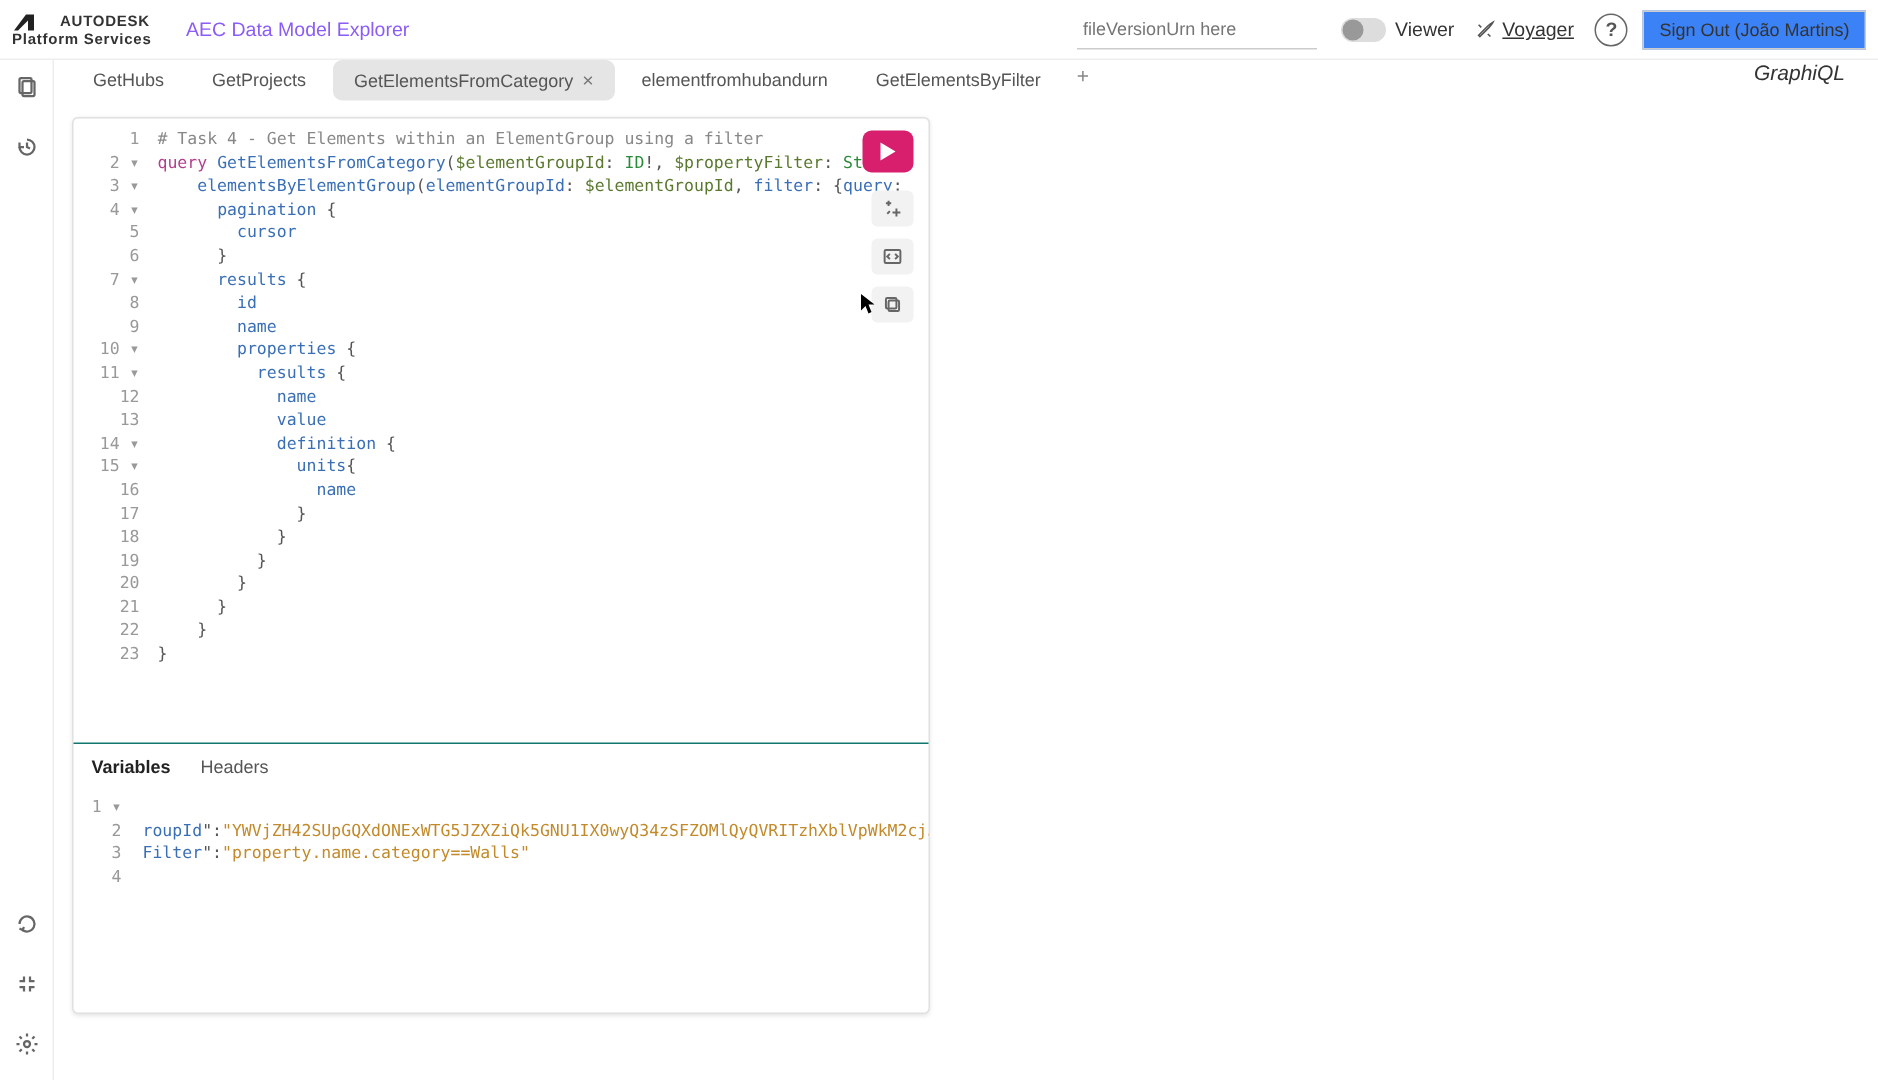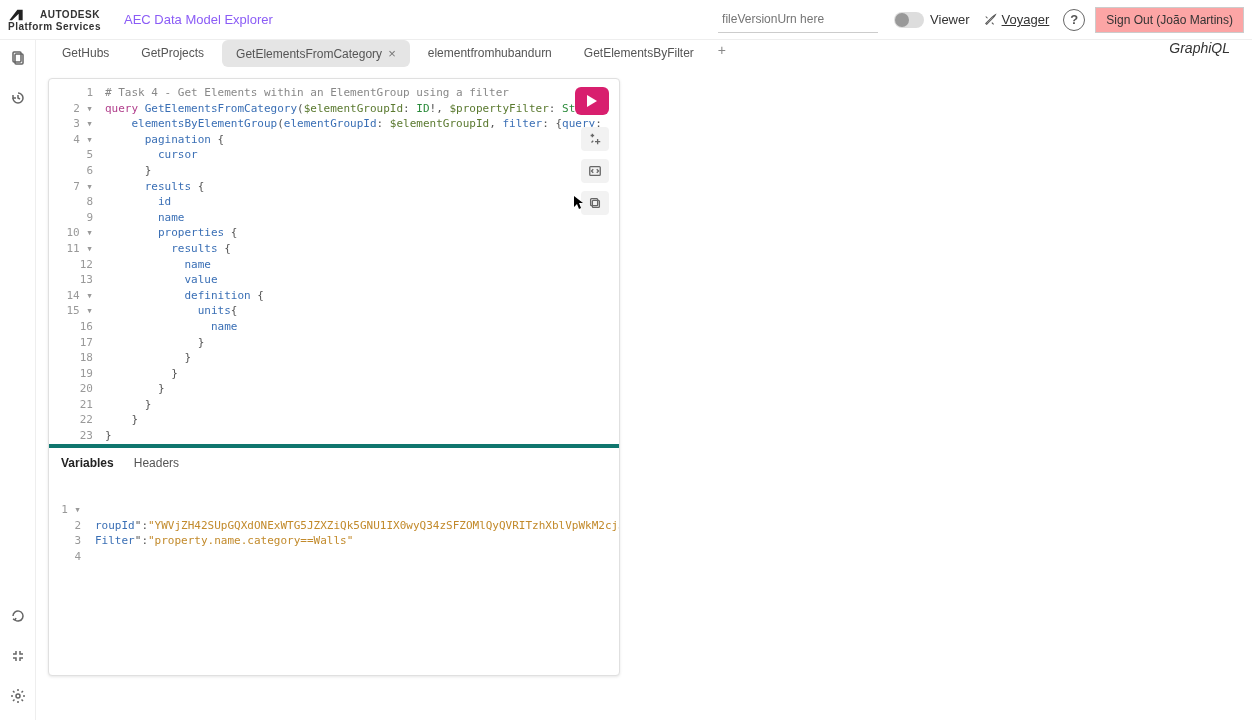--- a/index.html
+++ b/index.html
@@ -12,21 +12,21 @@
 .logo-icon { width: 16px; height: 14px; }
 .app-title { margin-left: 23px; font-size: 13px; color: #8b5cf6; }
 .spacer { flex: 1; }
 .urn-input { width: 160px; height: 26px; border: none; border-bottom: 1px solid #ccc; font-size: 12px; color: #14532d; padding: 2px 4px; outline: none; }
 .toggle { display: flex; align-items: center; margin-left: 16px; gap: 6px; }
 .toggle-track { width: 30px; height: 16px; border-radius: 8px; background: #ddd; position: relative; }
 .toggle-thumb { width: 14px; height: 14px; border-radius: 50%; background: #999; position: absolute; top: 1px; left: 1px; }
 .voyager-link { display: flex; align-items: center; margin-left: 14px; gap: 4px; color: #333; text-decoration: underline; }
 .voy-icon { width:14px; height:14px; }
 .help-btn { width: 22px; height: 22px; border-radius: 50%; border: 1.5px solid #666; display:flex; align-items:center; justify-content:center; font-size:13px; font-weight:bold; margin-left: 14px; color:#555; }
-.signout { margin-left: 10px; height: 26px; padding: 0 10px; background: #fca5a5; border: 1px solid #ccc; font-size: 12px; display:flex; align-items:center; }
+.signout { margin-left: 10px; height: 26px; padding: 0 10px; background: #3b82f6; border: 1px solid #ccc; font-size: 12px; display:flex; align-items:center; }
 
 
 .main { display: flex; height: calc(100% - 40px); }
 .left-rail { width: 36px; border-right: 1px solid #eee; display:flex; flex-direction:column; align-items:center; padding-top: 10px; gap: 24px; }
 .left-rail .bottom { margin-top: auto; padding-bottom: 16px; display:flex; flex-direction:column; gap:24px; align-items:center;}
 .rail-icon { width: 16px; height: 16px; stroke: #666; fill: none; stroke-width: 1.5; }
 
 .content { flex: 1; display:flex; flex-direction:column; }
 
 
@@ -58,21 +58,21 @@
 .side-btn { position:absolute; right: 10px; width: 28px; height: 24px; border-radius: 4px; background: #f2f2f2; display:flex; align-items:center; justify-content:center; }
 .side-btn.s1 { top: 48px; }
 .side-btn.s2 { top: 80px; }
 .side-btn.s3 { top: 112px; }
 .side-btn svg { stroke:#666; fill:none; stroke-width:1.5; width:14px; height:14px; }
 
 
 .cursor { position:absolute; right: 34px; top: 116px; width:12px; height:16px; }
 
 
-.vars-panel { border-top: 4px solid #0f766e; height: 231px; display:flex; flex-direction:column;gap:20px;}
+.vars-panel { border-top: 1px solid #0f766e; height: 180px; display:flex; flex-direction:column;}
 .vars-tabs { display:flex; gap: 20px; padding: 8px 12px; font-size: 12px;}
 .vars-tab { color:#555; }
 .vars-tab.active { font-weight: 600; color:#222;}
 .vars-body { flex:1; position:relative; overflow:hidden; }
 .vgutter { position:absolute; left:0; top:4px; width:40px; text-align:right; padding-right:8px; font-family: "Menlo","Monaco","Consolas",monospace; font-size:11px; line-height:15.6px; color:#999;}
 .vcode { position:absolute; left:46px; right:4px; top:4px; font-family: "Menlo","Monaco","Consolas",monospace; font-size:11px; line-height:15.6px; white-space:pre; }
 
 
 .result-col { flex:1; }
 

